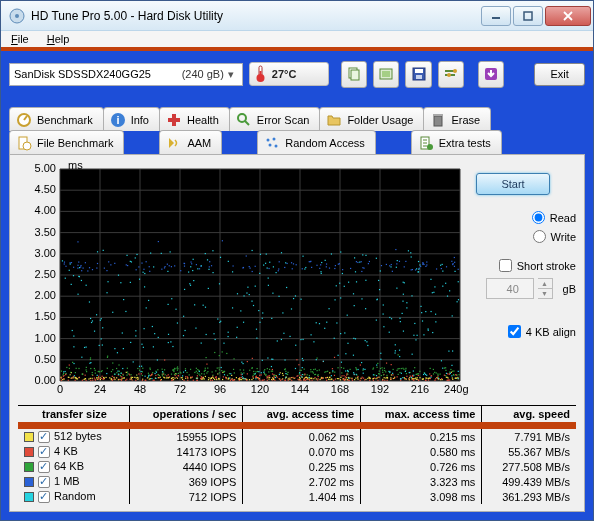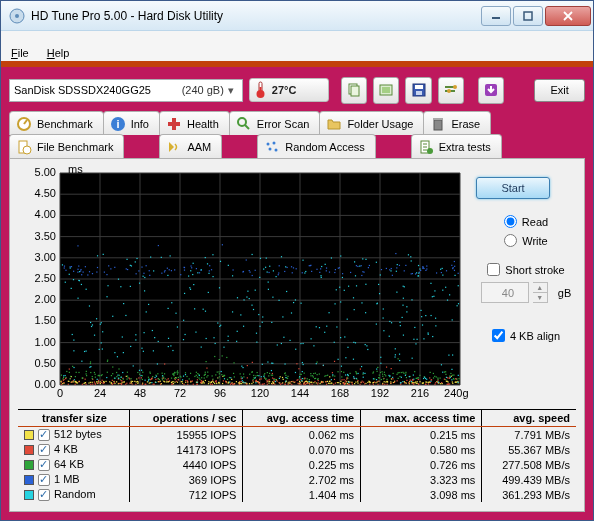--- a/index.html
+++ b/index.html
@@ -4,57 +4,57 @@
 <style>
 * { margin:0; padding:0; box-sizing:border-box; font-family:"Segoe UI",Tahoma,sans-serif; font-size:11px; }
 body { background:#fff; }
 .window { width:594px; height:521px; border:1px solid #3b5a8a; background:#fff; display:flex; flex-direction:column; box-shadow:0 0 3px rgba(0,0,0,0.3); }
 .titlebar { height:30px; background:linear-gradient(#f5fafd,#d7e8f5); display:flex; align-items:center; padding:0 2px 0 8px; border-bottom:1px solid #bcd6ea; }
 .title-icon { width:16px; height:16px; margin-right:6px; }
 .title-text { flex:1; font-size:12px; color:#000; }
 .win-btns { display:flex; gap:2px; }
 .win-btn { width:30px; height:20px; border:1px solid #8aa8c4; border-radius:3px; background:linear-gradient(#f5fafc,#cfe3f2); display:flex; align-items:center; justify-content:center; font-size:10px; color:#3a5a7a; }
 .win-close { width:46px; background:linear-gradient(#e9a3a0,#cf5c55); color:#fff; border-color:#a03f3a; }
-.menubar { height:36px; display:flex; align-items:flex-end; padding:0 6px; gap:10px; background:#f5f5f5; border-bottom:6px solid #c2410c; }
+.menubar { height:20px; display:flex; align-items:flex-start; padding:0 6px; gap:10px; background:#f5f5f5; border-bottom:4px solid #c2410c; }
 .menu-item { color:#000; padding:2px 4px; }
 .menu-item u { text-decoration:underline; }
-.client { flex:1; background:#be185d; padding:6px 8px 8px 8px; display:flex; flex-direction:column; overflow:hidden; }
+.client { flex:1; background:#1d4ed8; padding:6px 8px 8px 8px; display:flex; flex-direction:column; overflow:hidden; }
 .toprow { height:34px; display:flex; align-items:center; gap:6px; margin-bottom:4px; }
 .drive-select { width:240px; height:23px; border:1px solid #abadb3; background:#fff; display:flex; align-items:center; padding:0 4px; }
 .drive-select span:first-child { flex:1; }
 .drive-cap { color:#333; margin-right:0; }
 .dropdown-arrow { width:14px; text-align:center; color:#555; }
 .temp { width:82px; height:24px; border:1px solid #bbb; border-radius:3px; background:linear-gradient(#fefefe,#e3e3e3); display:flex; align-items:center; }
 .thermo { width:16px; height:18px; margin:0 3px; }
 .temp-val { font-weight:bold; color:#222; }
 .spacer { flex:1; }
 .tb-btn { width:27px; height:27px; border:1px solid #a8a8a8; border-radius:3px; background:linear-gradient(#fdfdfd,#e4e4e4); display:flex; align-items:center; justify-content:center; }
 .tb-btn.sep { margin-left:8px; }
 .exit-btn { width:52px; height:23px; border:1px solid #888; border-radius:3px; background:linear-gradient(#fdfdfd,#e4e4e4); margin-left:24px; display:flex; align-items:center; justify-content:center; }
-.tabrow { display:flex; }
+.tabrow { display:flex;margin-top:12px; }
 .tab { height:24px; border:1px solid #b0b0b0; border-bottom:none; border-radius:4px 4px 0 0; background:linear-gradient(#fdfdfd,#e8e8e8); display:flex; align-items:center; padding:0 10px 0 6px; gap:5px; margin-right:-1px; position:relative; }
 .tab.active { background:#f0f0f0; z-index:2; }
 .tab-icon { width:16px; height:16px; }
 .tabrow2 { display:flex; margin-top:-1px;gap:36px; }
 .panel { flex:1; border:1px solid #b0b0b0; background:#f0f0f0; padding:6px 8px 4px 8px; display:flex; flex-direction:column; overflow:hidden; }
 .chart-row { display:flex; gap:8px; }
 .chart-wrap { position:relative; }
 .chart { display:block; }
-.side { flex:1; display:flex; flex-direction:column; align-items:center; gap:6px; padding-top:12px; }
+.side { flex:1; display:flex; flex-direction:column; align-items:flex-end; gap:6px; padding-top:12px; }
 .start-btn { width:74px; height:22px; border:1px solid #3c7fb1; border-radius:3px; background:linear-gradient(#eaf6fd,#a7d9f5); color:#1e395b; align-self:flex-start; display:flex; align-items:center; justify-content:center; box-shadow:0 0 3px #6dc3ec; }
 .radio,.check { display:flex; align-items:center; gap:5px; }
 .radio input,.check input { margin:0; }
 .stroke-row { display:flex; align-items:center; gap:4px; }
 .spin { width:48px; height:21px; border:1px solid #bcbcbc; background:#f3f3f3; color:#888; display:flex; align-items:center; padding:0 20px; }
 .spin-btns { width:15px; height:21px; border:1px solid #bcbcbc; border-left:none; display:flex; flex-direction:column; }
 .spin-btns div { flex:1; display:flex; align-items:center; justify-content:center; font-size:7px; color:#888; border-bottom:1px solid #bcbcbc; }
 .spin-btns div:last-child { border-bottom:none; }
 .results { margin-top:4px; }
 .results table { width:100%; border-collapse:collapse; }
-.results th { border-top:1px solid #000; border-bottom:1px solid #c2410c; padding:2px 6px; font-weight:bold; text-align:right; }
+.results th { border-top:1px solid #000; border-bottom:7px solid #c2410c; padding:2px 6px; font-weight:bold; text-align:right; }
 .results th:first-child { text-align:left; padding-left:24px; }
 .results th:nth-child(2){ border-left:1px solid #000; border-right:1px solid #000;text-align:right; }
 .results th:nth-child(4){ border-left:1px solid #000; border-right:1px solid #000; }
 .results td { padding:1px 6px; text-align:right; }
 .results td:first-child { text-align:left; }
 .results td:nth-child(2){ border-left:1px solid #000; border-right:1px solid #000; }
 .results td:nth-child(4){ border-left:1px solid #000; border-right:1px solid #000; }
 .swatch { display:inline-block; width:10px; height:10px; border:1px solid #555; margin-right:4px; vertical-align:middle; }
 .cb { display:inline-block; width:12px; height:12px; border:1px solid #888; border-radius:2px; background:#fff; vertical-align:middle; margin-right:4px; position:relative; }
 .cb::after { content:"✓"; position:absolute; left:0; top:-2px; font-size:11px; color:#2a6aa8; }

